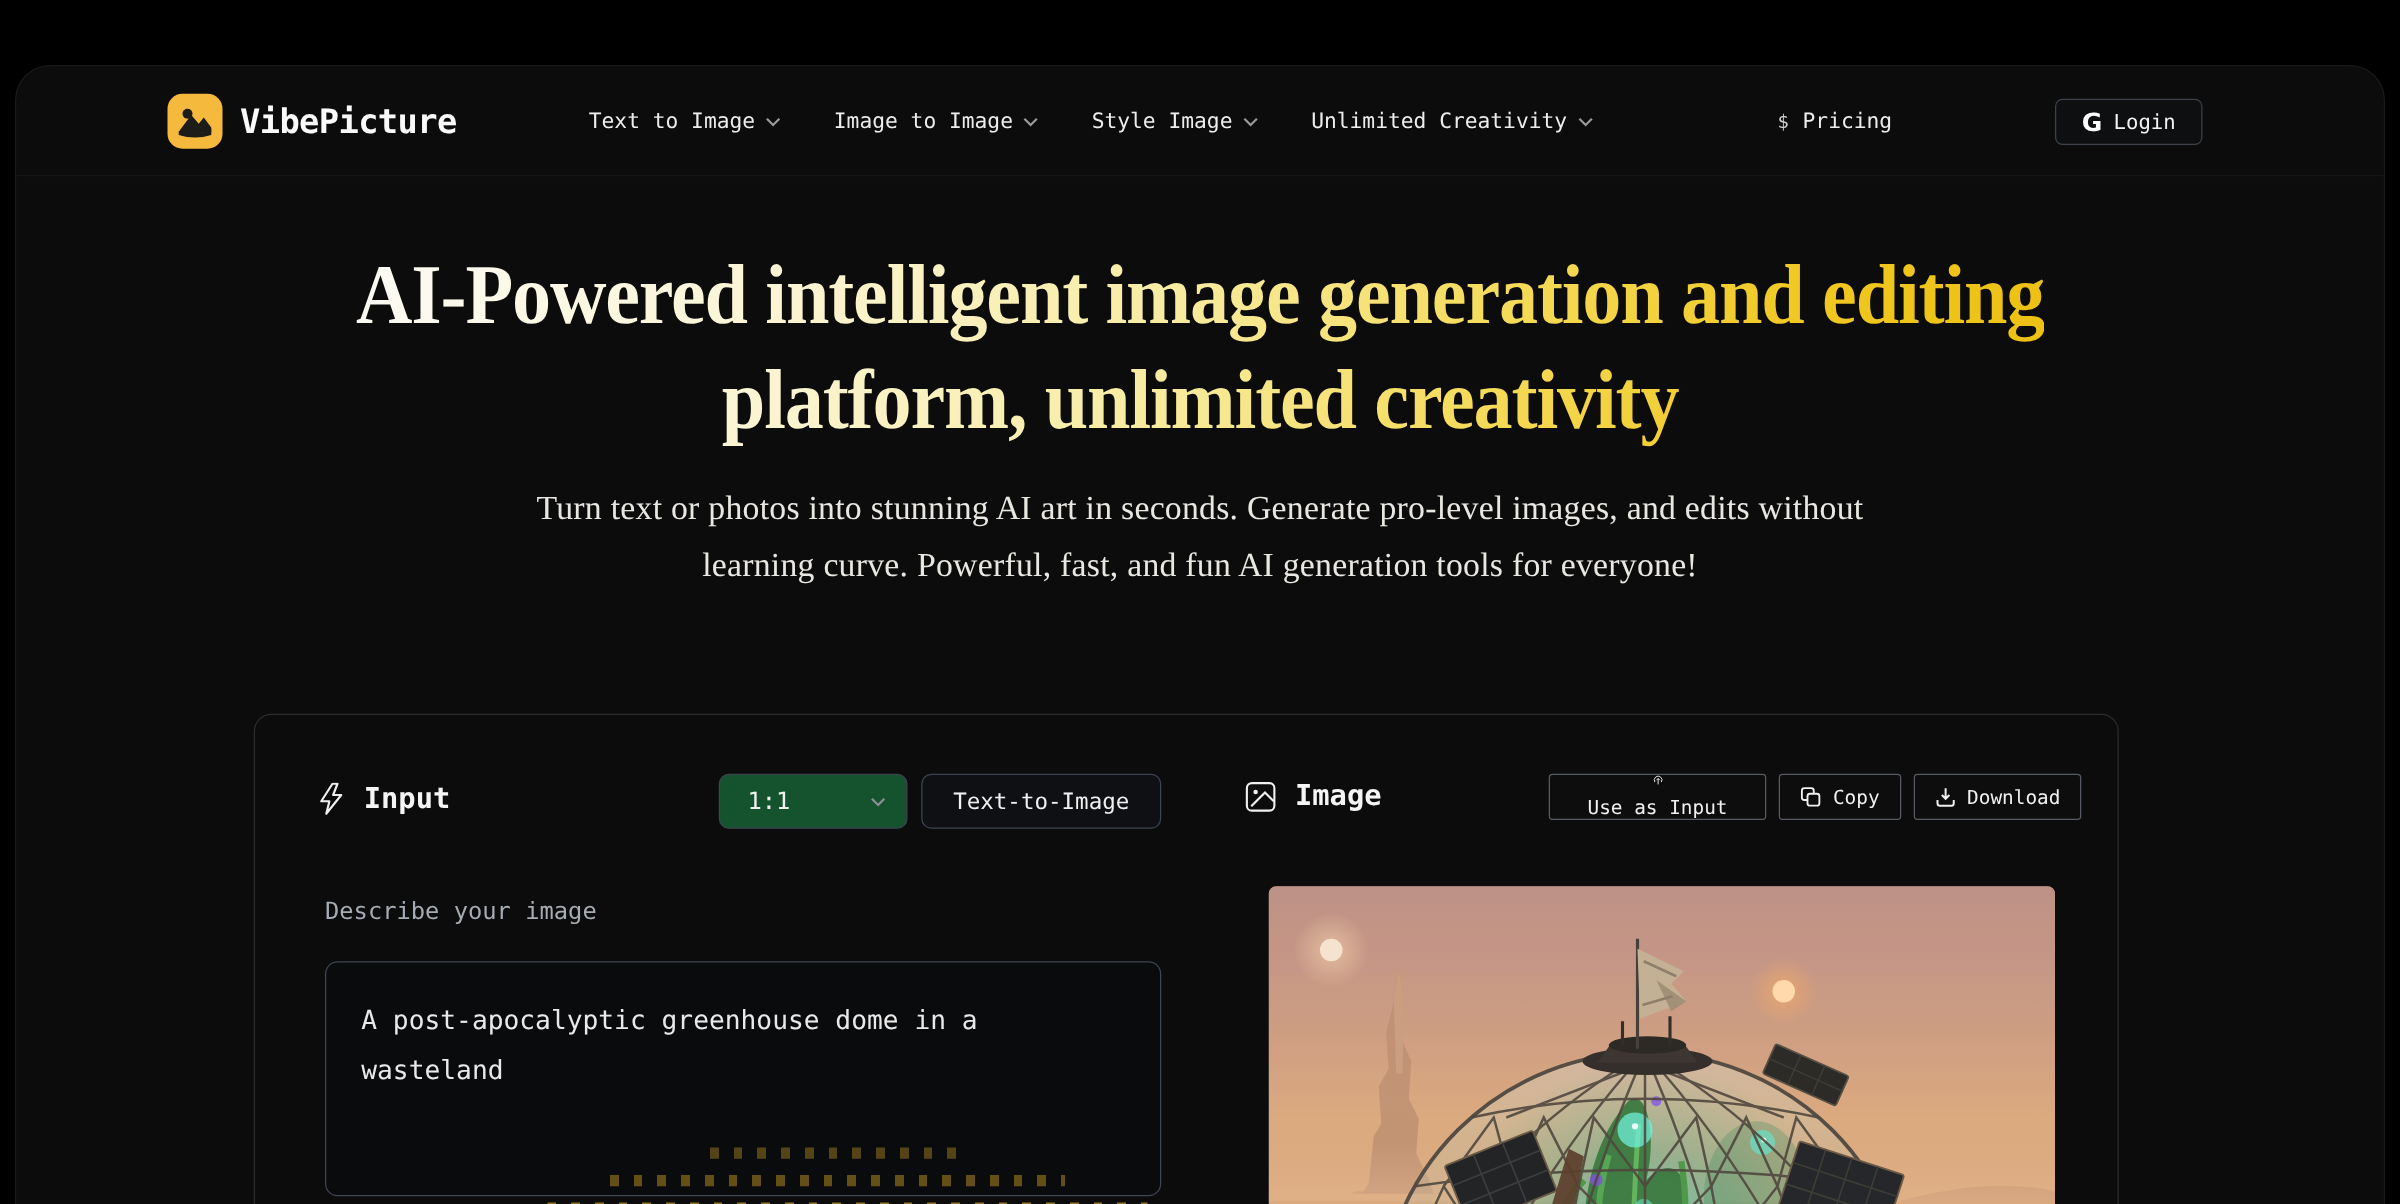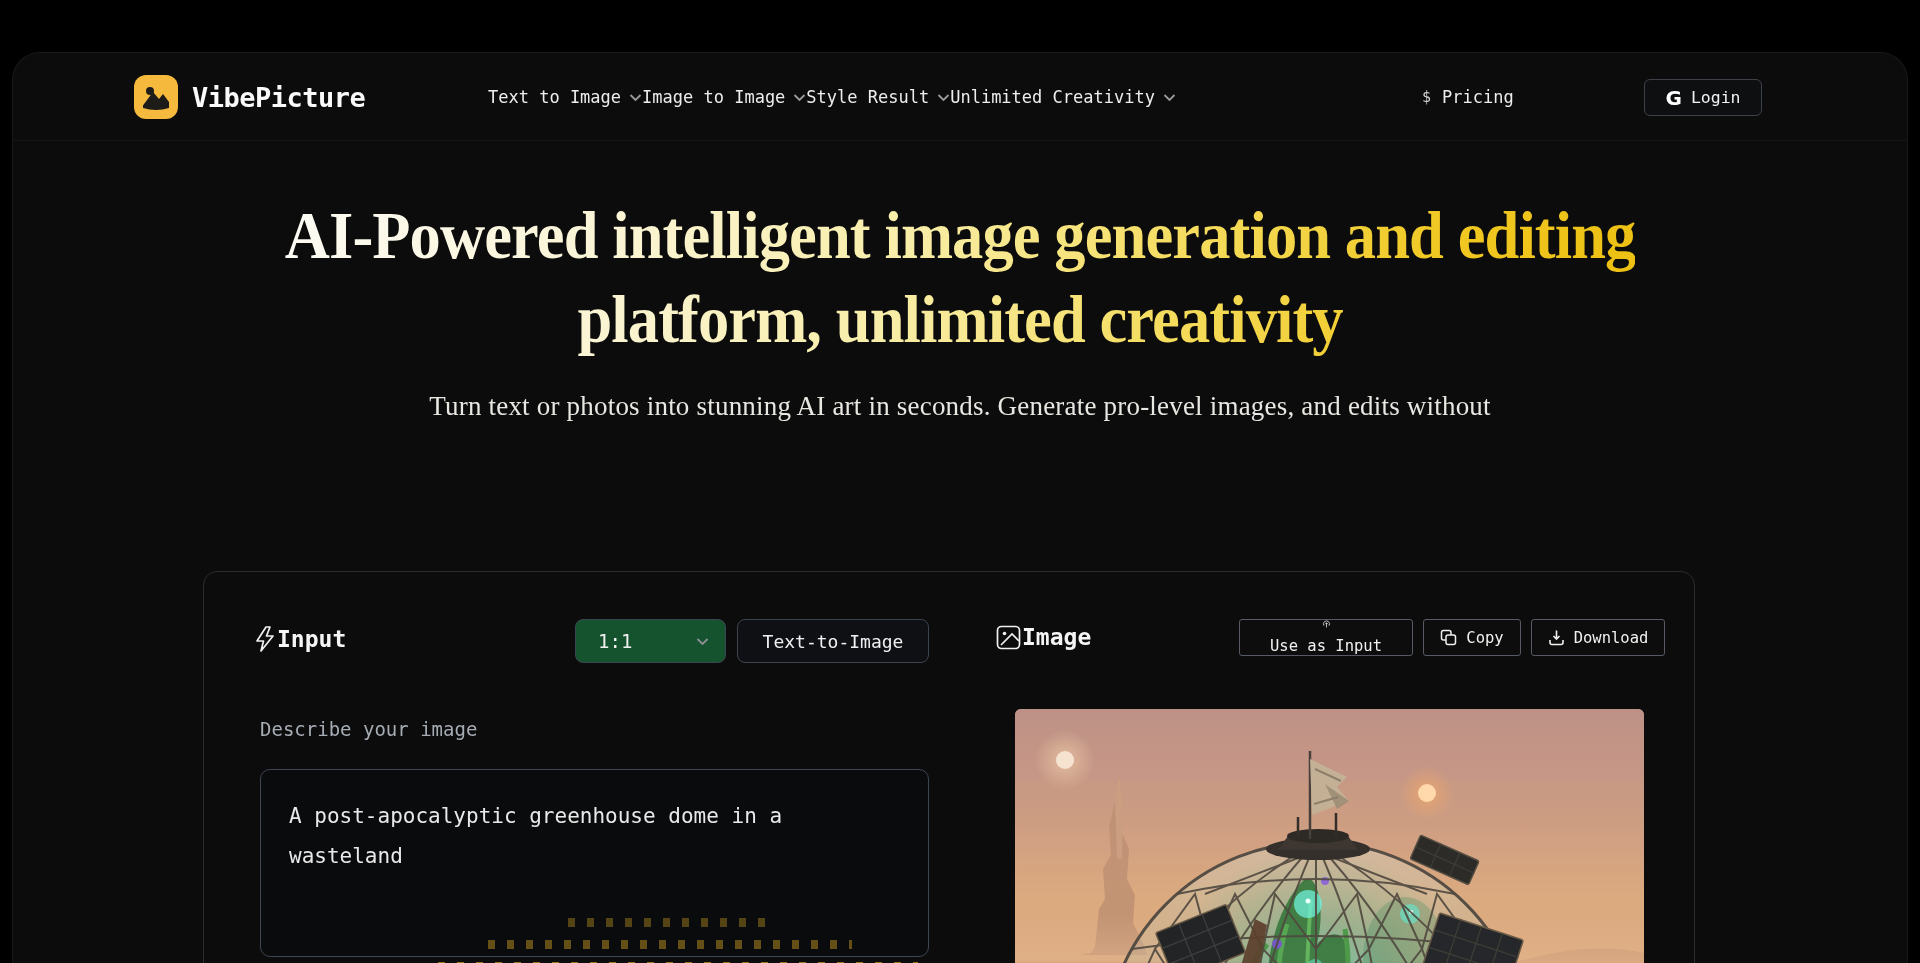--- a/index.html
+++ b/index.html
@@ -11,21 +11,21 @@
     background:#0c0c0c; border:1px solid rgba(255,255,255,0.06);
     border-radius:28px; overflow:hidden;margin-top:40px;
   }
 
   
   .nav { position:absolute; left:0; top:0; width:100%; height:88px;
          border-bottom:1px solid rgba(255,255,255,0.045); }
   .brand { position:absolute; left:121px; top:22px; height:44px; display:flex; align-items:center; gap:14px; cursor:pointer; }
   .brand-badge { width:44px; height:44px; border-radius:12px; background:#f5b93e; display:flex; align-items:center; justify-content:center; }
   .brand-name { font-size:27px; font-weight:bold; letter-spacing:-0.5px; color:#fafafa; }
-  .menu { position:absolute; left:475px; top:0; height:88px; display:flex; align-items:center; }
+  .menu { position:absolute; left:458px; top:0; height:88px; display:flex; align-items:center; gap:42px; }
   .menu-item { display:flex; align-items:center; gap:8px; font-size:17px; color:#ededed; cursor:pointer; white-space:nowrap; }
   .chev { width:13px; height:9px; display:inline-block; }
   .pricing { position:absolute; left:1409px; top:0; height:88px; display:flex; align-items:center; gap:11px; font-size:17px; color:#ededed; cursor:pointer; }
   .dollar { font-size:15px; color:#cfcfcf; }
   .login-btn { position:absolute; left:1631px; top:26px; width:118px; height:37px;
     border:1px solid #3d4249; border-radius:6px; background:#0e0f11;
     display:flex; align-items:center; justify-content:center; gap:9px; cursor:pointer; }
   .g-glyph { font-size:20px; font-weight:bold; color:#fff; font-family:"DejaVu Sans","Liberation Sans",sans-serif; }
   .login-label { font-size:16.5px; color:#f2f2f2; }
 
@@ -44,21 +44,21 @@
     position:absolute; top:330px; left:0; right:0; text-align:center;
     font-family:"Liberation Serif","DejaVu Serif",serif;
     font-size:27px; line-height:46px; color:#e9e7e1; letter-spacing:0.2px;
   }
   .hero-sub span { display:block; }
 
   
   .panel { position:absolute; left:190px; top:518px; width:1492px; height:560px;
     border:1px solid #2c2c2c; border-radius:14px; background:#0c0c0c; }
 
-  .section-heading { position:absolute; display:flex; align-items:center; gap:1px;
+  .section-heading { position:absolute; display:flex; align-items:center; gap:15px;
     font-size:23px; font-weight:bold; color:#f5f5f5; }
   .h-input { left:50px; top:54px; }
   .h-result { left:792px; top:52px; }
 
   .aspect-select { position:absolute; left:371px; top:47px; width:151px; height:44px;
     border:1px solid #3c4452; border-radius:8px; background:#14532d;
     display:flex; align-items:center; justify-content:space-between;
     padding:0 16px 0 22px; font-size:19px; color:#f0f0f0; cursor:pointer; }
   .mode-btn { position:absolute; left:533px; top:47px; width:192px; height:44px;
     border:1px solid #3c4452; border-radius:8px; background:#0e1014;
@@ -110,21 +110,21 @@
             <path d="M1.5 2 L6.5 7 L11.5 2" fill="none" stroke="#9a9a9a" stroke-width="1.8"></path>
           </svg>
       </div>
       <div class="menu-item">
         <span>Image to Image</span>
         <svg class="chev" viewBox="0 0 13 9">
             <path d="M1.5 2 L6.5 7 L11.5 2" fill="none" stroke="#9a9a9a" stroke-width="1.8"></path>
           </svg>
       </div>
       <div class="menu-item">
-        <span>Style Result</span>
+        <span>Style Image</span>
         <svg class="chev" viewBox="0 0 13 9">
             <path d="M1.5 2 L6.5 7 L11.5 2" fill="none" stroke="#9a9a9a" stroke-width="1.8"></path>
           </svg>
       </div>
       <div class="menu-item">
         <span>Unlimited Creativity</span>
         <svg class="chev" viewBox="0 0 13 9">
             <path d="M1.5 2 L6.5 7 L11.5 2" fill="none" stroke="#9a9a9a" stroke-width="1.8"></path>
           </svg>
       </div>
@@ -140,20 +140,21 @@
       <span class="login-label">Login</span>
     </div>
   </div>
 
   <h1 class="hero-title">
     <span>AI-Powered intelligent image generation and editing</span>
     <span>platform, unlimited creativity</span>
   </h1>
   <div class="hero-sub">
     <span>Turn text or photos into stunning AI art in seconds. Generate pro-level images, and edits without</span>
+    <span>learning curve. Powerful, fast, and fun AI generation tools for everyone!</span>
   </div>
 
   <div class="panel">
 
     <div class="section-heading h-input">
       <svg width="22" height="26" viewBox="0 0 22 26">
         <path d="M12 1 L3 15 H9.5 L7 25 L19 10 H12.5 L16 1 Z" fill="none" stroke="#f0f0f0" stroke-width="1.7" stroke-linejoin="round"></path>
       </svg>
       <span>Input</span>
     </div>

